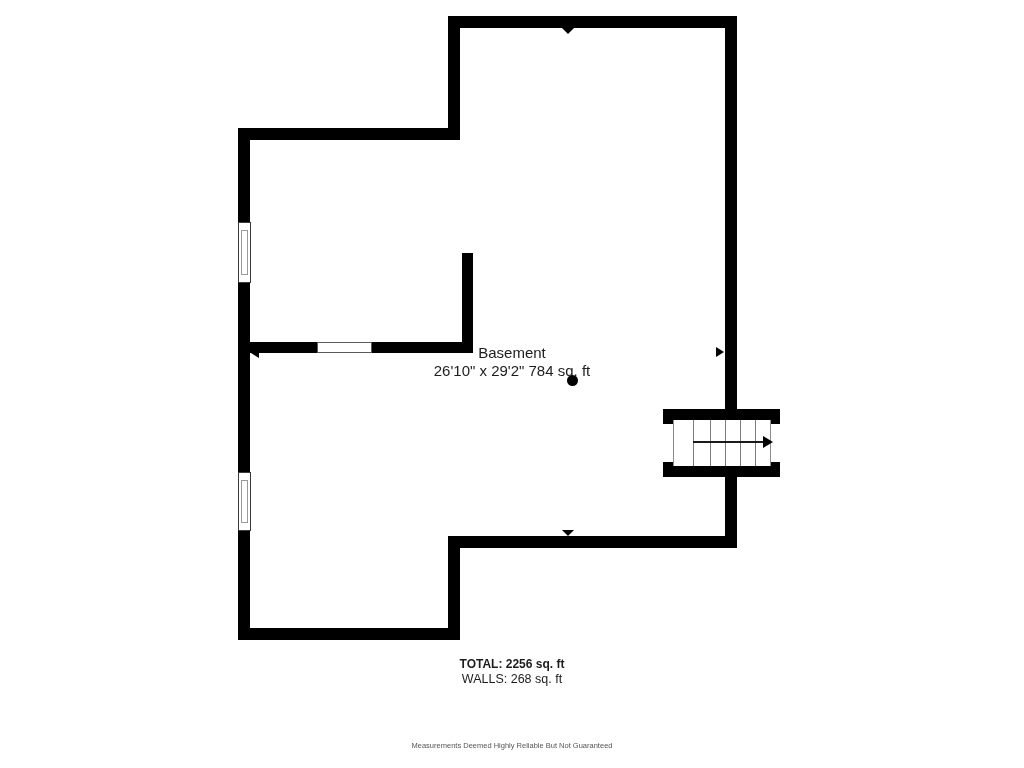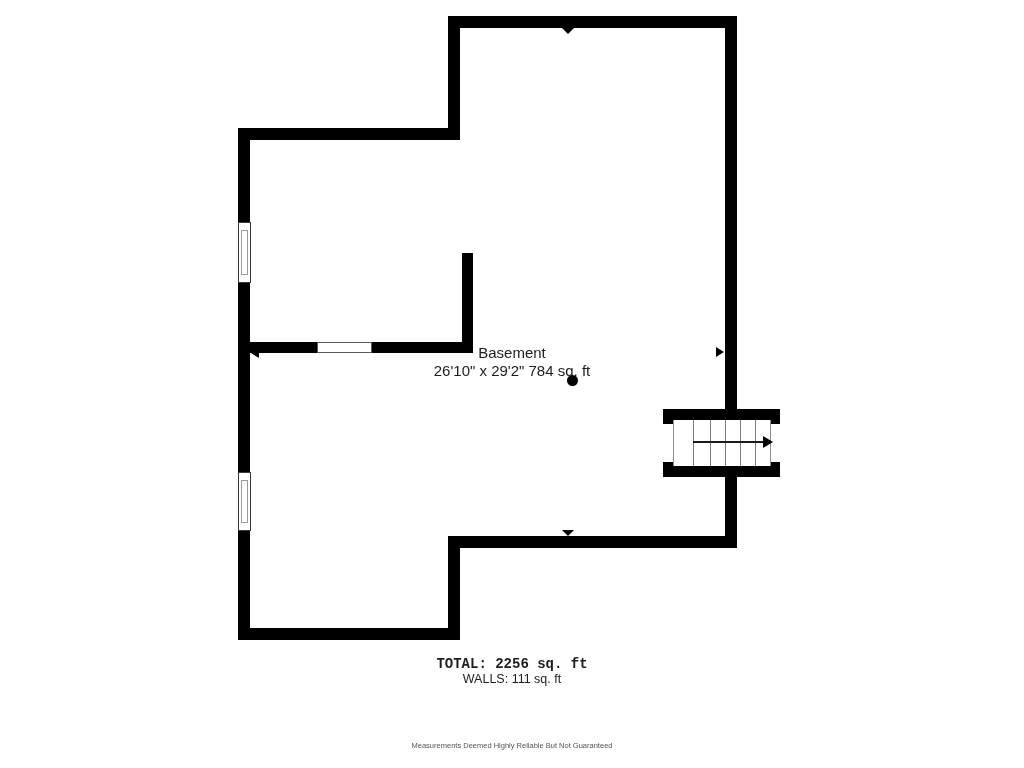--- a/index.html
+++ b/index.html
@@ -83,22 +83,21 @@
   .summary {
     position: absolute;
     left: 0; top: 657px; width: 1024px;
     text-align: center;
     font-size: 12.5px;
     line-height: 15.4px;
     color: #1d1d1d;
   }
   .summary .total-line {
     font-weight: 700;
-    font-size: 14px;
-    font-family: Liberation Mono, monospace;
+    font-size: 12px;
   }
   .disclaimer {
     position: absolute;
     left: 0; top: 741px; width: 1024px;
     text-align: center;
     font-size: 7.5px;
     color: #555555;
   }
 </style>
 </head>
@@ -151,18 +150,18 @@
   <div class="tick-down" style="left:562px; top:530px;"></div>
   <div class="tick-left" style="left:251px; top:348px;"></div>
   <div class="tick-right" style="left:716px; top:347px;"></div>
 
   <div class="room-label">Basement</div>
   <div class="room-dims">26'10" x 29'2" 784 sq. ft</div>
   <div class="area-dot"></div>
 
   <div class="summary">
     <div class="total-line">TOTAL: 2256 sq. ft</div>
-    <div>WALLS: 111 sq. ft</div>
+    <div>WALLS: 268 sq. ft</div>
   </div>
 
   <div class="disclaimer">Measurements Deemed Highly Reliable But Not Guaranteed</div>
 
 </div>
 
 </body></html>

